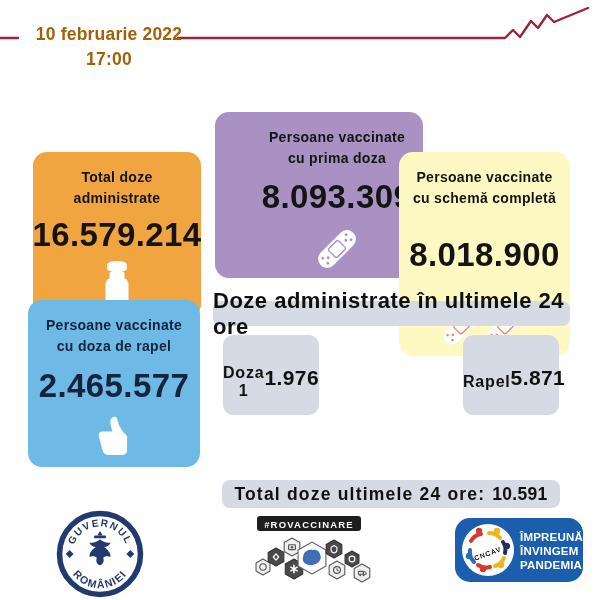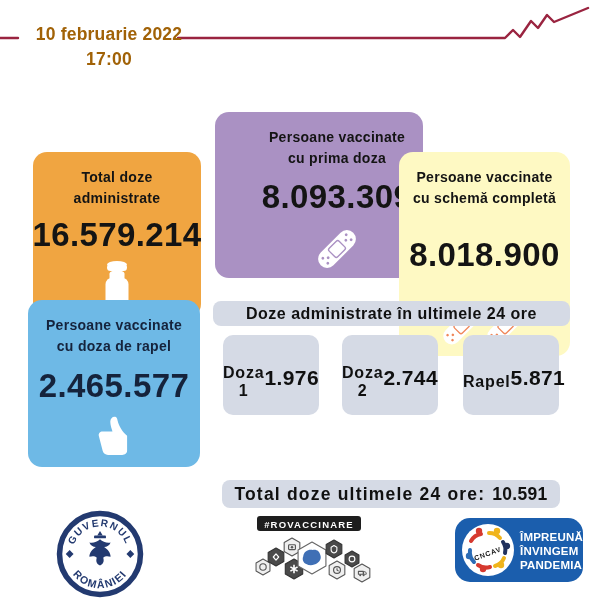--- a/index.html
+++ b/index.html
@@ -17,21 +17,21 @@
   .card .title{font-size:14px;line-height:1.5;letter-spacing:.3px;margin-top:15px;padding:0 8px;}
   .card .value{font-size:33px;letter-spacing:.4px;margin-top:auto;}
   .card .icon{margin-top:auto;margin-bottom:5px;line-height:0;}
   #card-total  {left:33px; top:112px;width:168px;height:166px;background:#f0a541;margin-top:40px;}
   #card-first  {left:215px;top:112px;width:172px;height:166px;background:#aa91c3;padding-left:36px;}
   #card-full   {left:399px;top:112px;width:171px;height:204px;background:#fef9c3;margin-top:40px;}
   #card-booster{left:28px; top:300px;width:172px;height:167px;background:#6eb9e6;color:#15233c;}
   
   .pill{position:absolute;background:#d5dae5;border-radius:8px;display:flex;
     align-items:center;justify-content:center;color:#101010;}
-  #last24-header{left:213px;top:301px;width:357px;height:25px;font-size:16px;letter-spacing:.5px;}
+  #last24-header{left:213px;top:301px;width:357px;height:25px;font-size:22px;letter-spacing:.5px;}
   #total-pill{left:222px;top:436px;width:338px;height:28px;font-size:17.5px;margin-top:44px;}
   #total-pill .tlabel{letter-spacing:1.2px;}
   #total-pill .tvalue{margin-left:7px;letter-spacing:.3px;}
   .mini{position:absolute;top:335px;width:96px;height:80px;background:#d5dae5;border-radius:10px;
     display:flex;align-items:center;text-align:center;color:#101010;}
   .mini .mlabel{font-size:16px;margin-top:13px;letter-spacing:.8px;}
   .mini .mvalue{font-size:21px;margin-top:6px;letter-spacing:.4px;}
   #mini-0{left:223px;} #mini-1{left:342px;} #mini-2{left:463px;}
   
   .logo{position:absolute;line-height:0;}
@@ -137,24 +137,20 @@
         </g>
       </svg>
     </div>
   </div>
 
   <div class="pill" id="last24-header">Doze administrate în ultimele 24 ore</div>
 
   <div class="mini" id="mini-0">
     <div class="mlabel">Doza 1</div>
     <div class="mvalue">1.976</div>
-  </div>
-  <div class="mini" id="mini-1">
-    <div class="mlabel">Doza 2</div>
-    <div class="mvalue">2.744</div>
   </div>
   <div class="mini" id="mini-2">
     <div class="mlabel">Rapel</div>
     <div class="mvalue">5.871</div>
   </div>
 
   <div class="pill" id="total-pill">
     <span class="tlabel">Total doze ultimele 24 ore:</span>
     <span class="tvalue">10.591</span>
   </div>

